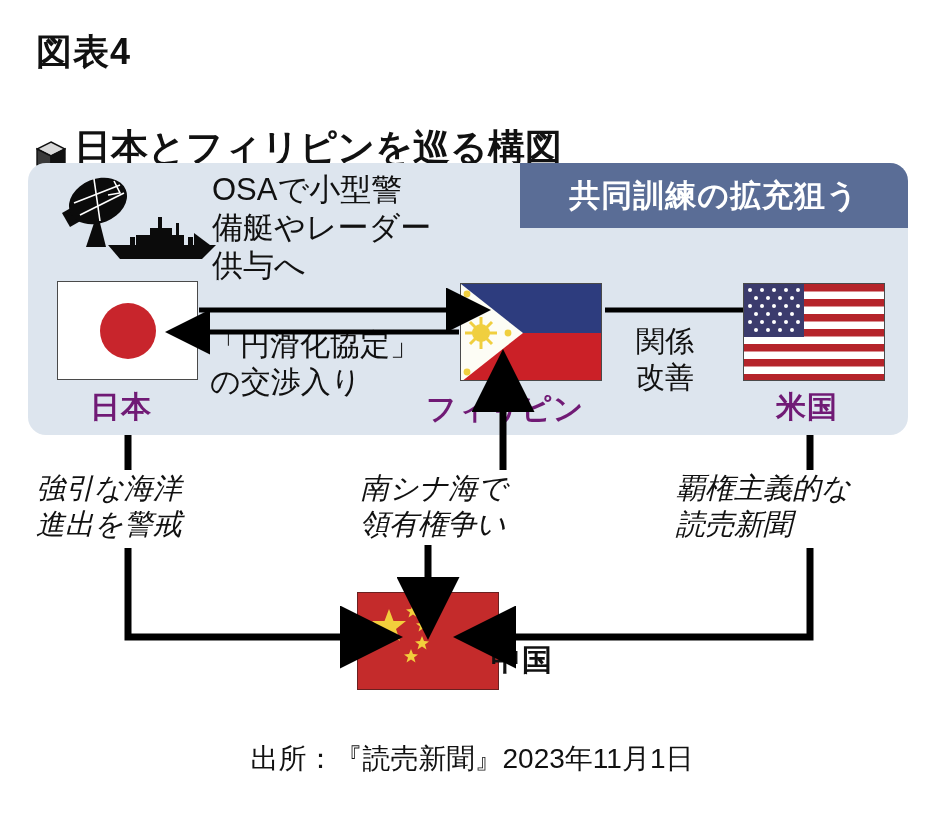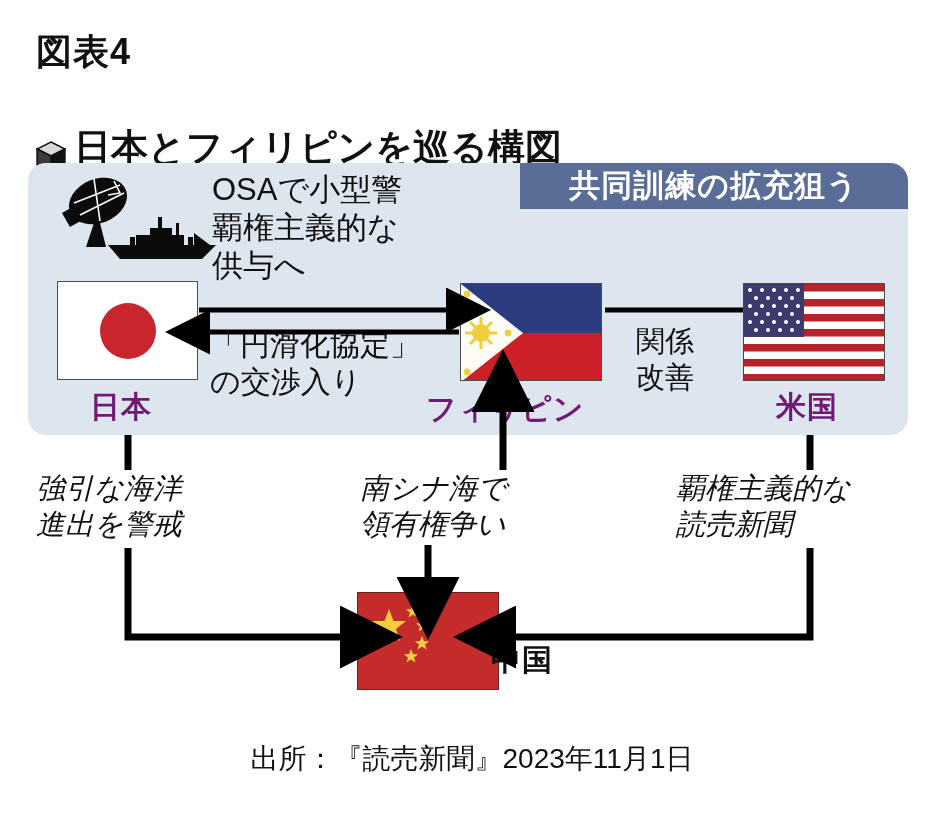--- a/index.html
+++ b/index.html
@@ -58,21 +58,21 @@
     width: 880px;
     height: 272px;
     background: #dde5ee;
     border-radius: 18px;
   }
   #banner {
     position: absolute;
     left: 492px;
     top: 0px;
     width: 388px;
-    height: 46px;
+    height: 65px;
     background: #5a6d96;
     border-top-right-radius: 18px;
     display: flex;
     align-items: center;
     justify-content: center;
   }
   #banner-label {
     color: #ffffff;
     font-size: 31px;
     font-weight: bold;
@@ -313,21 +313,21 @@
         <circle cx="12" cy="46" r="2"></circle>
           <circle cx="24" cy="46" r="2"></circle>
           <circle cx="36" cy="46" r="2"></circle>
           <circle cx="48" cy="46" r="2"></circle>
       </g>
     </svg>
   </div>
   <div class="country-label" id="label-usa">米国</div>
 
   <div class="note" id="note-osa">OSAで小型警
-覇権主義的な
+備艇やレーダー
 供与へ</div>
   <div class="note" id="note-relations">関係
 改善</div>
   <div class="note" id="note-agreement">「円滑化協定」
 の交渉入り</div>
 </div>
 
 <div id="flag-china">
   <svg viewBox="0 0 142 98" width="142" height="98">
     <rect x="0" y="0" width="142" height="98" fill="#c42b2b"></rect>

